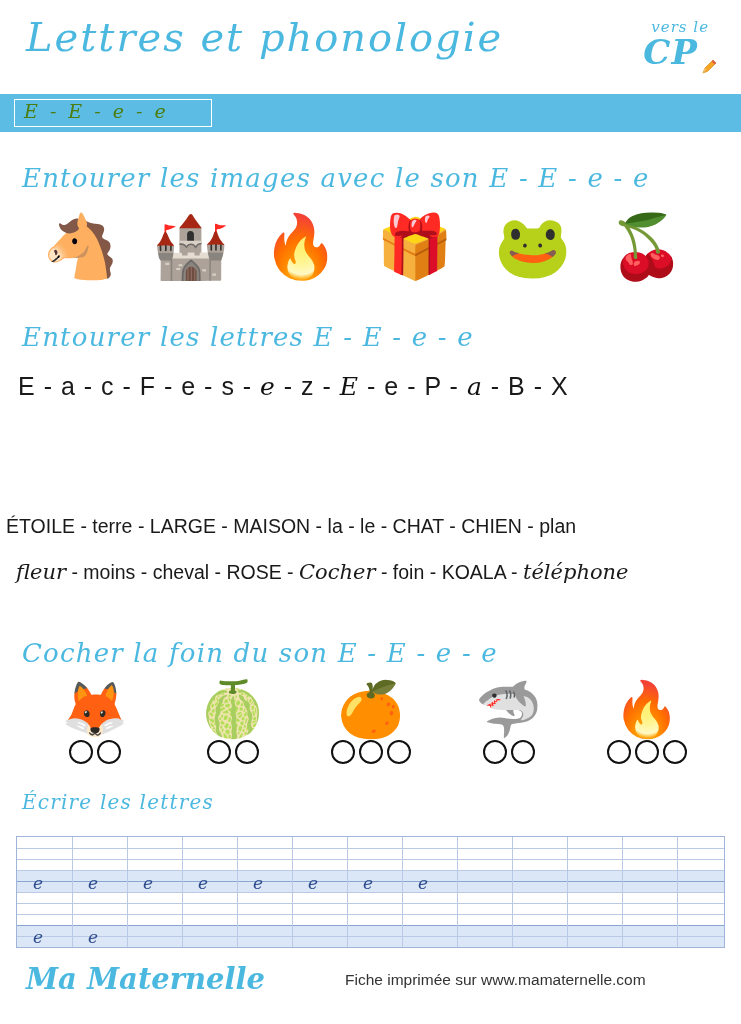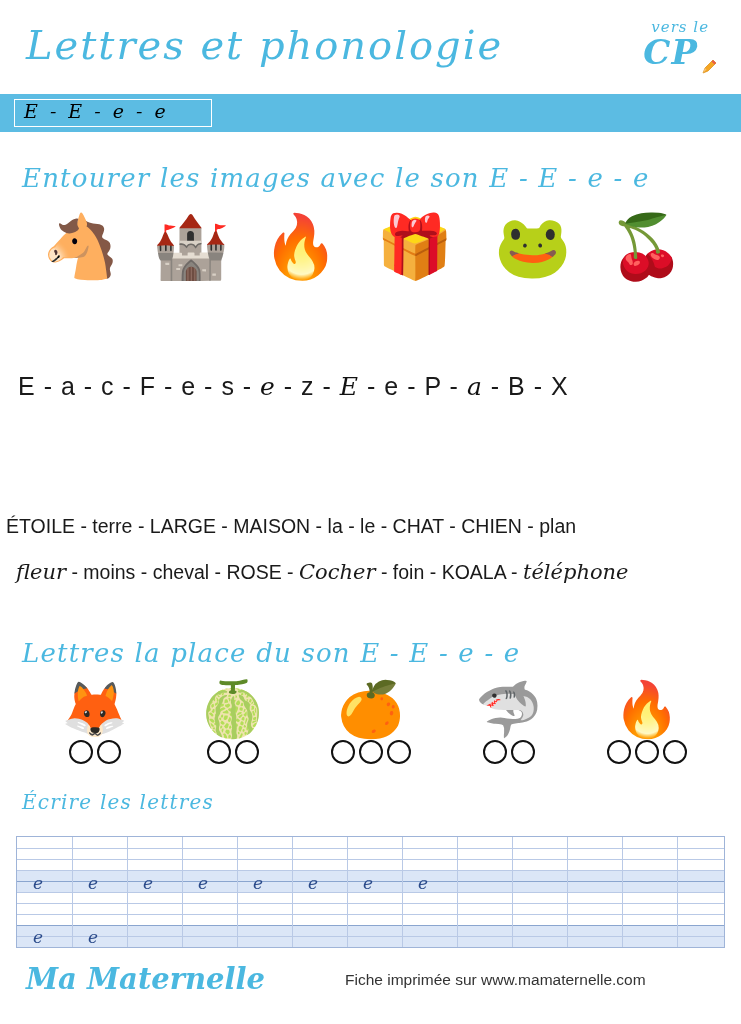--- a/index.html
+++ b/index.html
@@ -18,21 +18,20 @@
 
   
   .title {
     position: absolute;
     left: 26px; top: 14px;
     font-family: "DejaVu Serif", serif;
     font-style: italic;
     font-size: 40px;
     color: #4BB8E0;
     letter-spacing: 2px;
-    margin-top: 8px;
   }
   .vers-le-cp {
     position: absolute;
     right: 24px; top: 18px;
     text-align: center;
     color: #4BB8E0;
     font-family: "DejaVu Serif", serif;
     font-style: italic;
   }
   .vers-le-cp .small { font-size: 15px; letter-spacing: 1px; }
@@ -57,21 +56,21 @@
     width: 198px; height: 28px;
     border: 1px solid #ffffff;
     background: transparent;
   }
   .band-letters {
     position: absolute;
     left: 24px; top: 100px;
     font-family: "DejaVu Serif", serif;
     font-style: italic;
     font-size: 19px;
-    color: #000000;
+    color: #4d7c0f;
     letter-spacing: 3px;
   }
 
   
   .heading {
     position: absolute;
     font-family: "DejaVu Serif", serif;
     font-style: italic;
     font-size: 26px;
     color: #4BB8E0;
@@ -186,28 +185,29 @@
 
   <div class="imgrow" id="row-images1" style="left:26px; top:206px; width:690px; height:80px;">
       <div class="imgcell" style="width: 110px; font-size: 62px; line-height: 78px;">🐴</div>
       <div class="imgcell" style="width: 110px; font-size: 62px; line-height: 78px;">🏰</div>
       <div class="imgcell" style="width: 110px; font-size: 62px; line-height: 78px;">🔥</div>
       <div class="imgcell" style="width: 118px; font-size: 62px; line-height: 78px;">🎁</div>
       <div class="imgcell" style="width: 118px; font-size: 62px; line-height: 78px;">🐸</div>
       <div class="imgcell" style="width: 110px; font-size: 62px; line-height: 78px;">🍒</div>
     </div>
 
+  <div class="heading" style="left:22px; top:322px;">Entourer les lettres E - E - e - e</div>
 
   <div class="letters-line" id="letters-line"><span>E</span><span> - </span><span>a</span><span> - </span><span>c</span><span> - </span><span>F</span><span> - </span><span>e</span><span> - </span><span>s</span><span> - </span><span class="cur">e</span><span> - </span><span>z</span><span> - </span><span class="cur">E</span><span> - </span><span>e</span><span> - </span><span>P</span><span> - </span><span class="cur">a</span><span> - </span><span>B</span><span> - </span><span>X</span></div>
 
 
   <div class="words-line l1" id="words-line-1"><span>ÉTOILE</span><span> - </span><span>terre</span><span> - </span><span>LARGE</span><span> - </span><span>MAISON</span><span> - </span><span>la</span><span> - </span><span>le</span><span> - </span><span>CHAT</span><span> - </span><span>CHIEN</span><span> - </span><span>plan</span></div>
   <div class="words-line l2" id="words-line-2"><span class="cursive">fleur</span><span> - </span><span>moins</span><span> - </span><span>cheval</span><span> - </span><span>ROSE</span><span> - </span><span class="cursive">Cocher</span><span> - </span><span>foin</span><span> - </span><span>KOALA</span><span> - </span><span class="cursive">téléphone</span></div>
 
-  <div class="heading" style="left:22px; top:638px;">Lettres la place du son E - E - e - e</div>
+  <div class="heading" style="left:22px; top:638px;">Cocher la foin du son E - E - e - e</div>
 
   <div class="imgrow" id="row-images2" style="left:26px; top:672px; width:690px; height:72px;">
       <div class="imgcell" style="width: 138px; font-size: 54px; line-height: 70px;">🦊</div>
       <div class="imgcell" style="width: 138px; font-size: 54px; line-height: 70px;">🍈</div>
       <div class="imgcell" style="width: 138px; font-size: 54px; line-height: 70px;">🍊</div>
       <div class="imgcell" style="width: 138px; font-size: 54px; line-height: 70px;">🦈</div>
       <div class="imgcell" style="width: 138px; font-size: 54px; line-height: 70px;">🔥</div>
     </div>
   <div class="circlerow" id="circle-row" style="left:26px; top:740px; width:690px; height:30px;">
       <div class="circgroup" style="width: 138px;">

